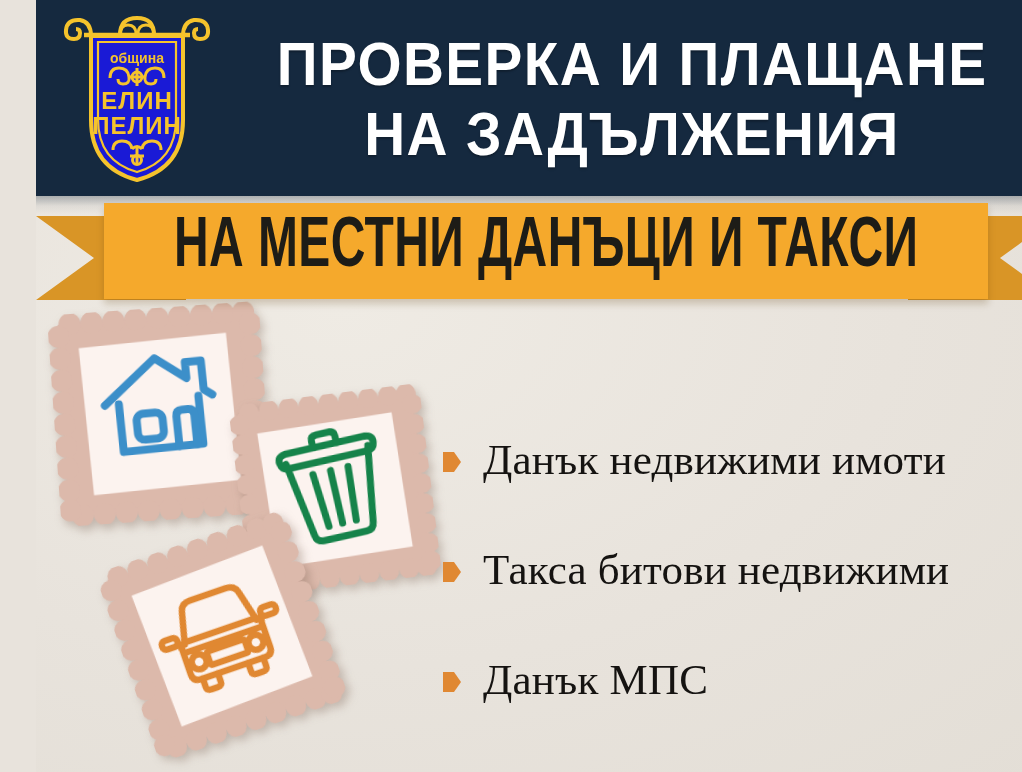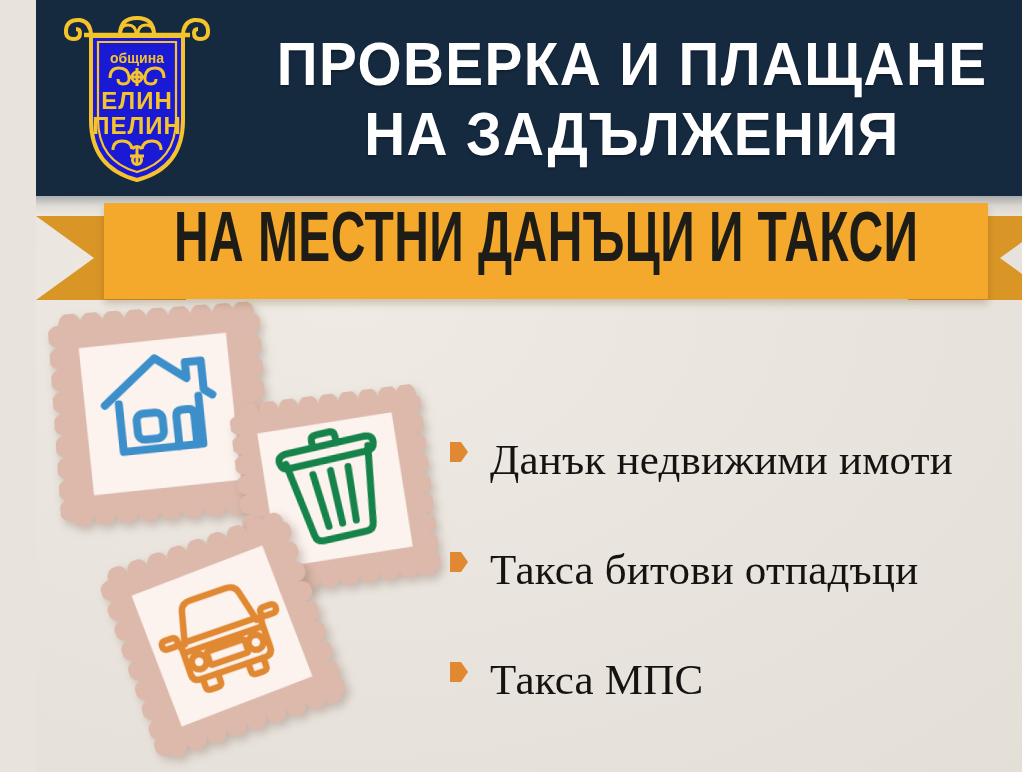--- a/index.html
+++ b/index.html
@@ -72,21 +72,21 @@
     right:0;width:150px;
     clip-path:polygon(0 0, 150px 0, 92px 42px, 150px 84px, 0 84px);
   }
   .ribbon-band{
     position:absolute;left:68px;top:7px;width:884px;height:96px;
     background:#f5a92c;
     box-shadow:0 5px 7px rgba(90,60,10,0.22);
   }
   .ribbon-text{
     position:absolute;left:68px;top:7px;width:884px;height:74px;
-    display:flex;align-items:flex-start;justify-content:center;
+    display:flex;align-items:flex-end;justify-content:center;
     color:#1d1c17;
     font-family:"Liberation Sans", sans-serif;
     font-weight:bold;
     font-size:60px;
     letter-spacing:0.5px;
     white-space:nowrap;
     transform:none;
   }
   .ribbon-text span{display:inline-block;transform:scaleX(0.80) scaleY(1.16);transform-origin:center center;}
 
@@ -96,21 +96,21 @@
     filter:drop-shadow(3px 5px 5px rgba(120,95,80,0.35));
   }
   .stamp svg{display:block;}
 
   
   .bullets{
     position:absolute;left:398px;top:418px;width:620px;height:300px;
     z-index:3;
   }
   .bullet-row{
-    position:absolute;left:16px;display:flex;
+    position:absolute;left:9px;display:flex;align-items:center;
   }
   .bullet-row.r0{top:18px;}
   .bullet-row.r1{top:128px;}
   .bullet-row.r2{top:238px;}
   .bullet-marker{
     width:18px;height:24px;flex:0 0 18px;margin-right:22px;margin-top:4px;
   }
   .bullet-marker svg{display:block;width:18px;height:24px;}
   .bullet-label{
     color:#151311;
@@ -383,27 +383,27 @@
       </span>
       <span class="bullet-label">Данък недвижими имоти</span>
     </div>
 
     <div class="bullet-row r1">
       <span class="bullet-marker">
         <svg viewBox="0 0 18 24" xmlns="http://www.w3.org/2000/svg">
           <path d="M0 2 L11 2 L18 12 L11 22 L0 22 Z" fill="#e08832"></path>
         </svg>
       </span>
-      <span class="bullet-label">Такса битови отпадъци</span>
+      <span class="bullet-label">Такса битови недвижими</span>
     </div>
 
     <div class="bullet-row r2">
       <span class="bullet-marker">
         <svg viewBox="0 0 18 24" xmlns="http://www.w3.org/2000/svg">
           <path d="M0 2 L11 2 L18 12 L11 22 L0 22 Z" fill="#e08832"></path>
         </svg>
       </span>
-      <span class="bullet-label">Такса МПС</span>
+      <span class="bullet-label">Данък МПС</span>
     </div>
 
   </div>
 
 </div>
 
 </body></html>

